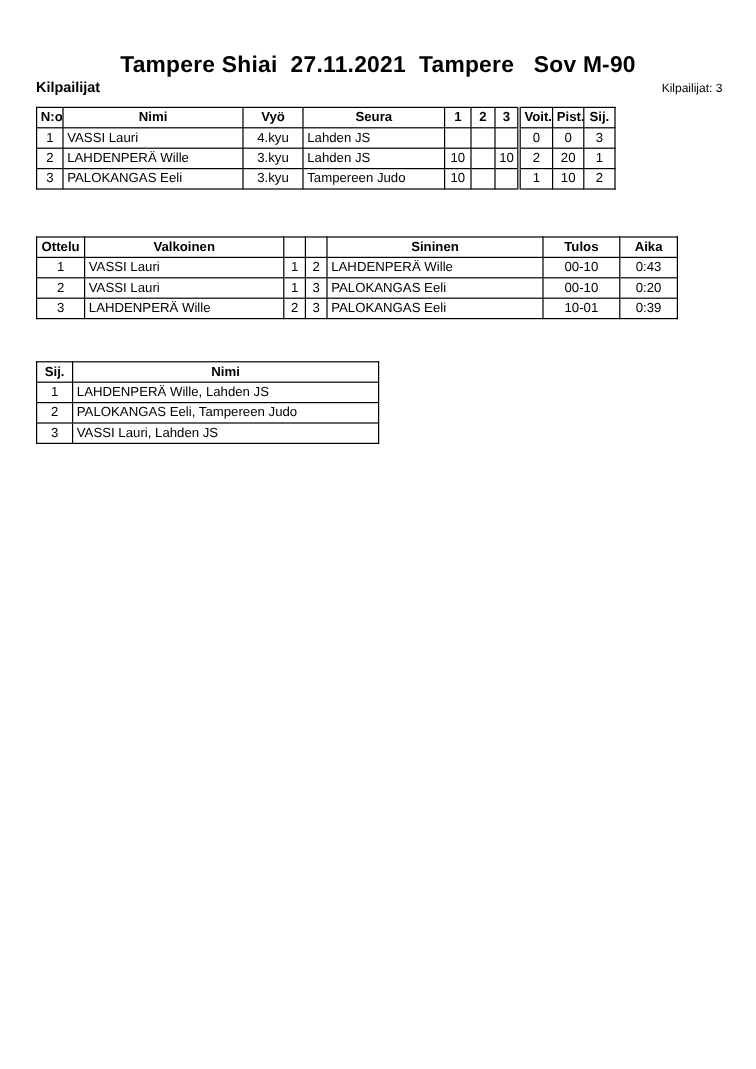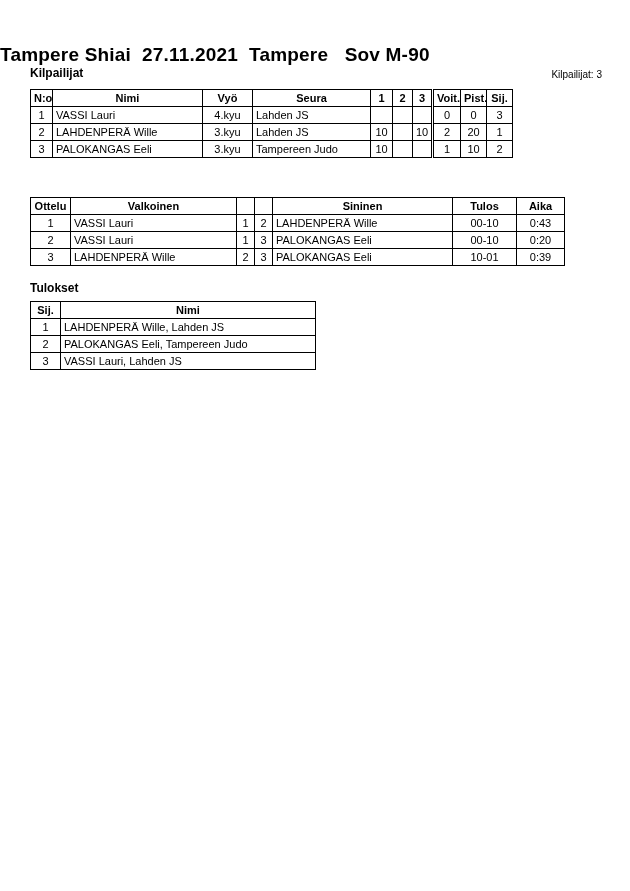--- a/index.html
+++ b/index.html
@@ -6,21 +6,21 @@
   html, body { background: #ffffff; }
   body {
     width: 630px; height: 891px;
     font-family: "Liberation Sans", sans-serif;
     color: #000;
   }
   .page { position: relative; width: 630px; height: 891px; background: #fff; overflow: hidden; }
 
   .title {
     position: absolute; top: 44px; left: 0; width: 100%;
-    text-align: left; font-size: 19px; font-weight: bold;
+    text-align: center; font-size: 19px; font-weight: bold;
     white-space: pre; letter-spacing: 0.2px;
   }
   .count {
     position: absolute; top: 69px; right: 28px;
     font-size: 10px;
     text-align: right;
   }
   .section-label {
     position: absolute; font-size: 12px; font-weight: bold; text-align: left;
   }
@@ -159,21 +159,20 @@
         <td class="al">LAHDENPERÄ Wille</td>
         <td>2</td>
         <td>3</td>
         <td class="al">PALOKANGAS Eeli</td>
         <td>10-01</td>
         <td>0:39</td>
       </tr>
     </tbody>
   </table>
 
-  <div class="section-label label-results">Tulokset</div>
   <table class="t-results">
     <thead>
       <tr>
         <th class="r-place">Sij.</th>
         <th class="r-name">Nimi</th>
       </tr>
     </thead>
     <tbody>
       <tr>
         <td>1</td>

